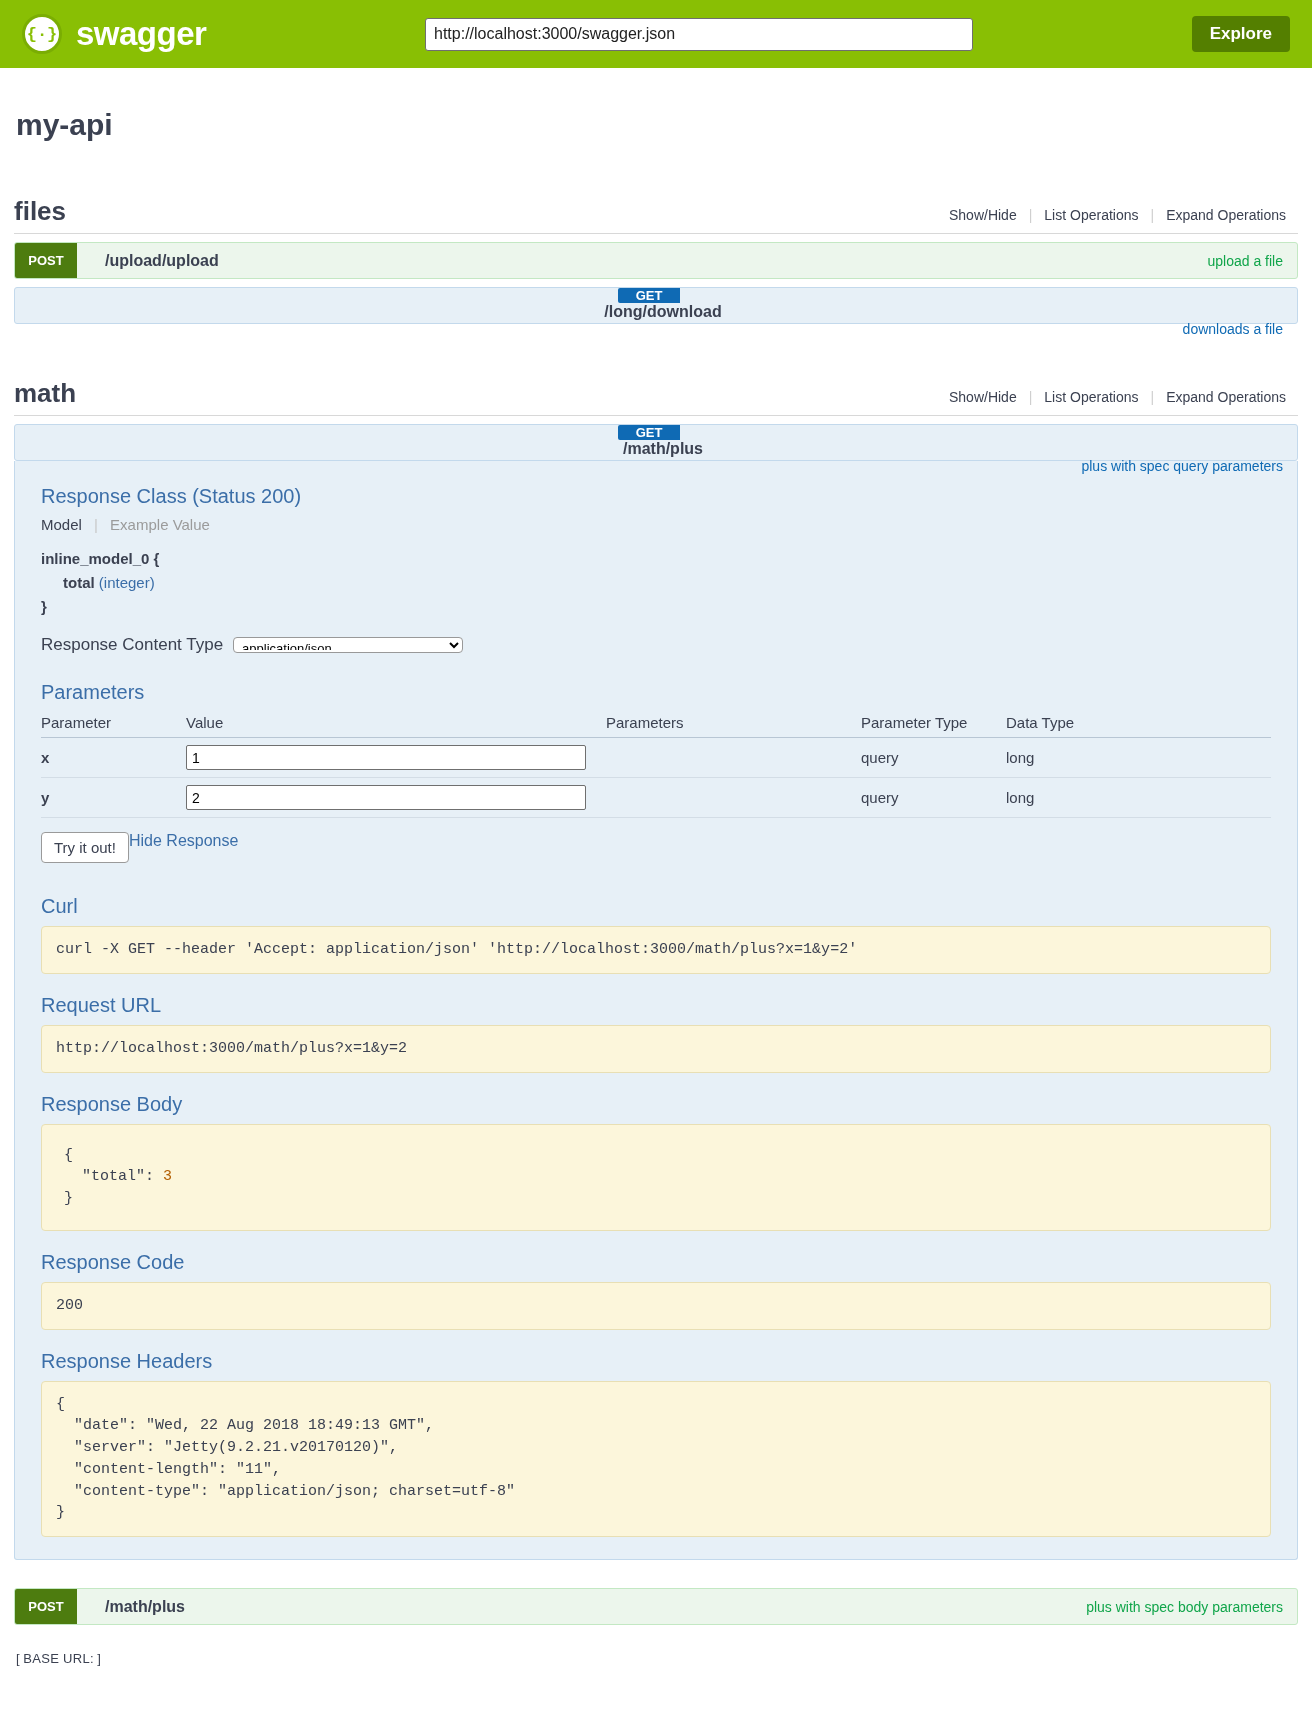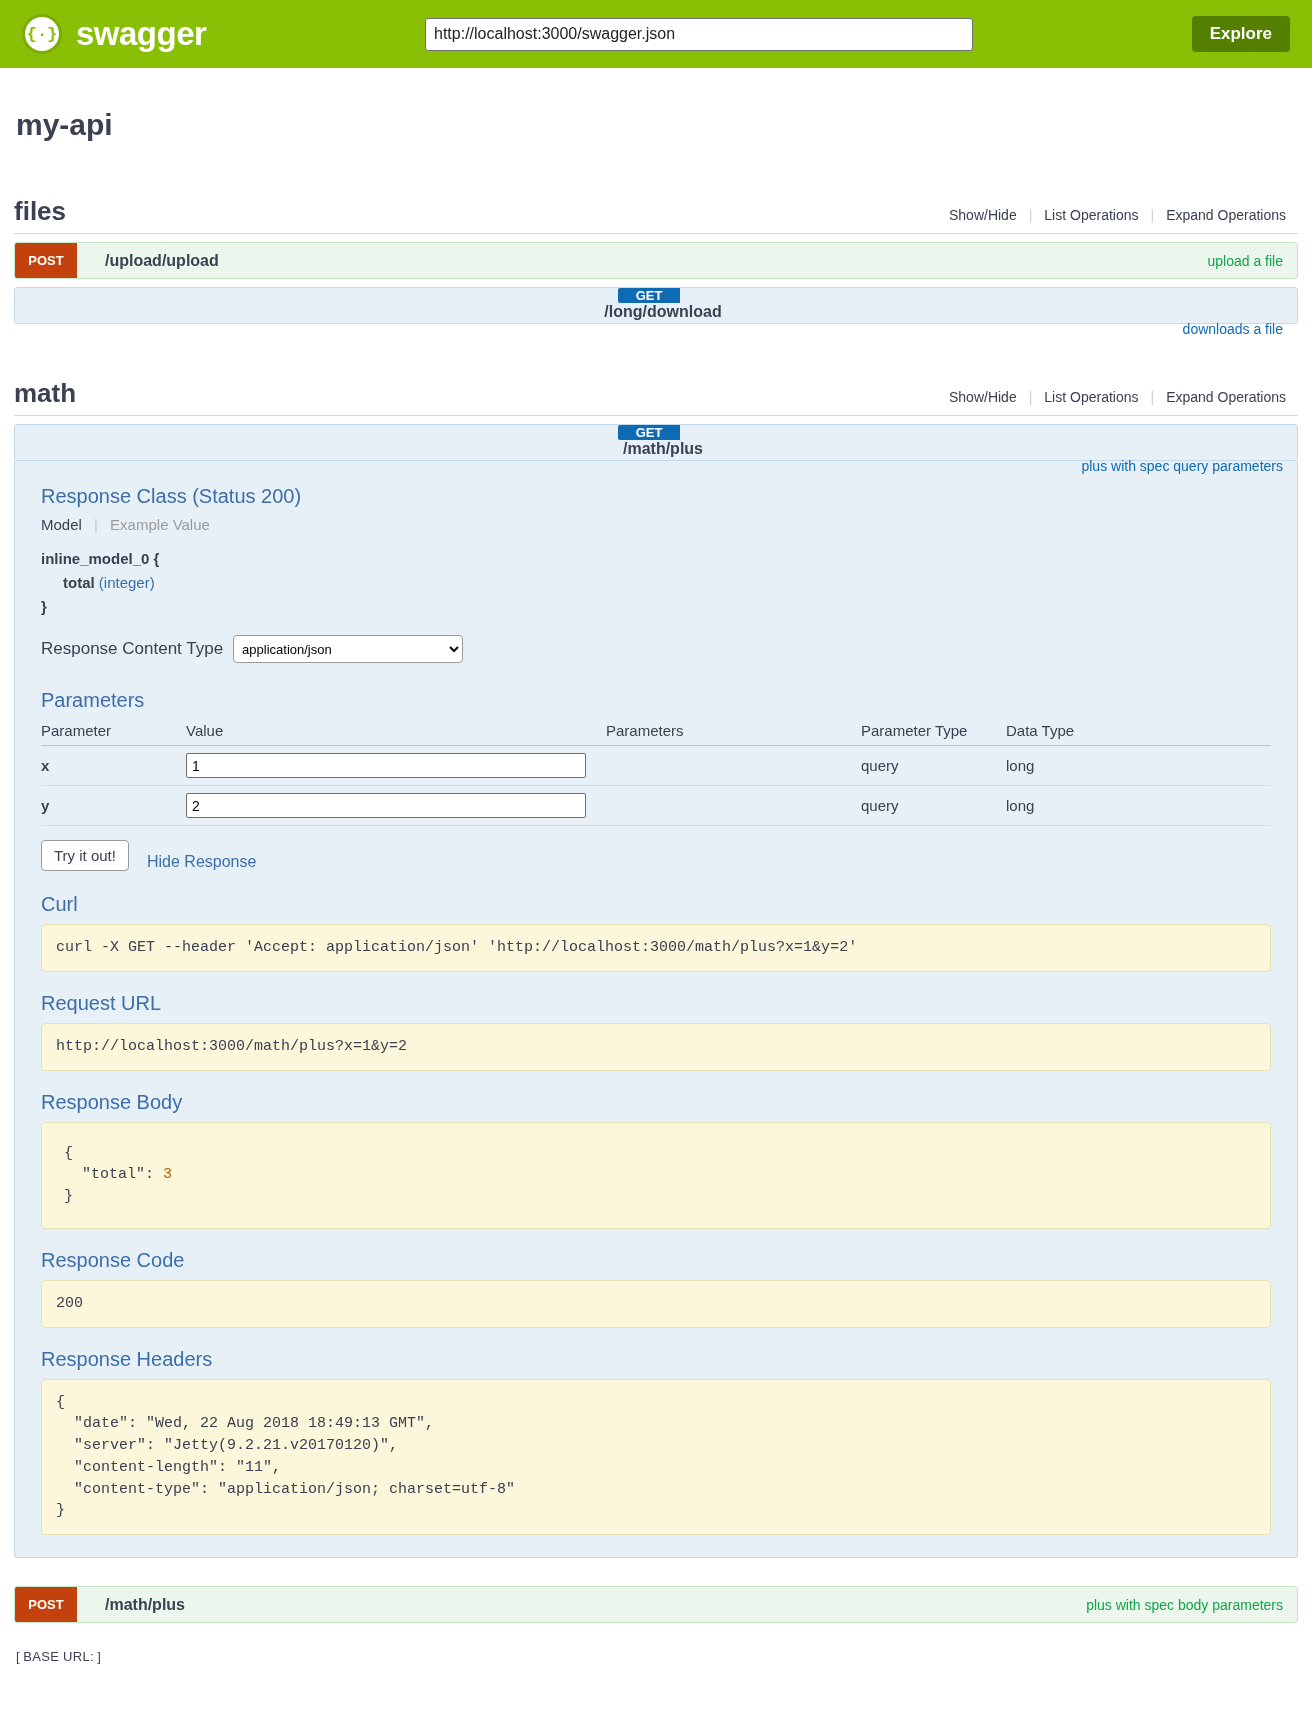--- a/index.html
+++ b/index.html
@@ -116,21 +116,21 @@
     font-size: 13px;
     font-weight: bold;
     width: 62px;
     min-width: 62px;
     height: 100%;
     display: flex;
     align-items: center;
     justify-content: center;
     border-radius: 2px 0 0 2px;
   }
-  .method.post { background: #c2410c; text-align: right; }
+  .method.post { background: #4d7c0f; text-align: right; }
   .method.get  { background: #0f6ab4; }
   .op-path {
     font-size: 16px;
     font-weight: bold;
     color: #3b4151;
     margin-left: 28px;
     font-family: "Liberation Sans", sans-serif;
   }
   .op-summary {
     margin-left: auto;
@@ -174,21 +174,21 @@
 
   .content-type-row {
     display: flex;
     align-items: center;
     gap: 10px;
     margin: 16px 0 26px 0;
   }
   .content-type-label { font-size: 17px; color: #3b4151; }
   select.ct-select {
     width: 230px;
-    height: 28px;
+    height: 16px;
     font-size: 13px;
     font-family: "Liberation Sans", sans-serif;
     border: 1px solid #999;
     border-radius: 4px;
     background: #fff;
     padding: 2px 4px;
   }
 
   table.params {
     width: 100%;
@@ -220,23 +220,22 @@
     border: 1px solid #6f6f6f;
     border-radius: 2px;
     padding: 2px 5px;
     font-size: 14px;
     font-family: "Liberation Sans", sans-serif;
     background: #fff;
   }
 
   .actions-row {
     display: flex;
-    align-items: flex-end;
-    gap: 18px;
-    margin: 14px 0 22px 0;
+    align-items: flex-start;
+    margin: 14px 0 32px 0;
   }
   .tryit-btn {
     background: #ffffff;
     border: 1px solid #9a9a9a;
     border-radius: 4px;
     font-size: 15px;
     padding: 6px 12px;
     cursor: pointer;
     color: #3b4151;
     font-family: "Liberation Sans", sans-serif;

